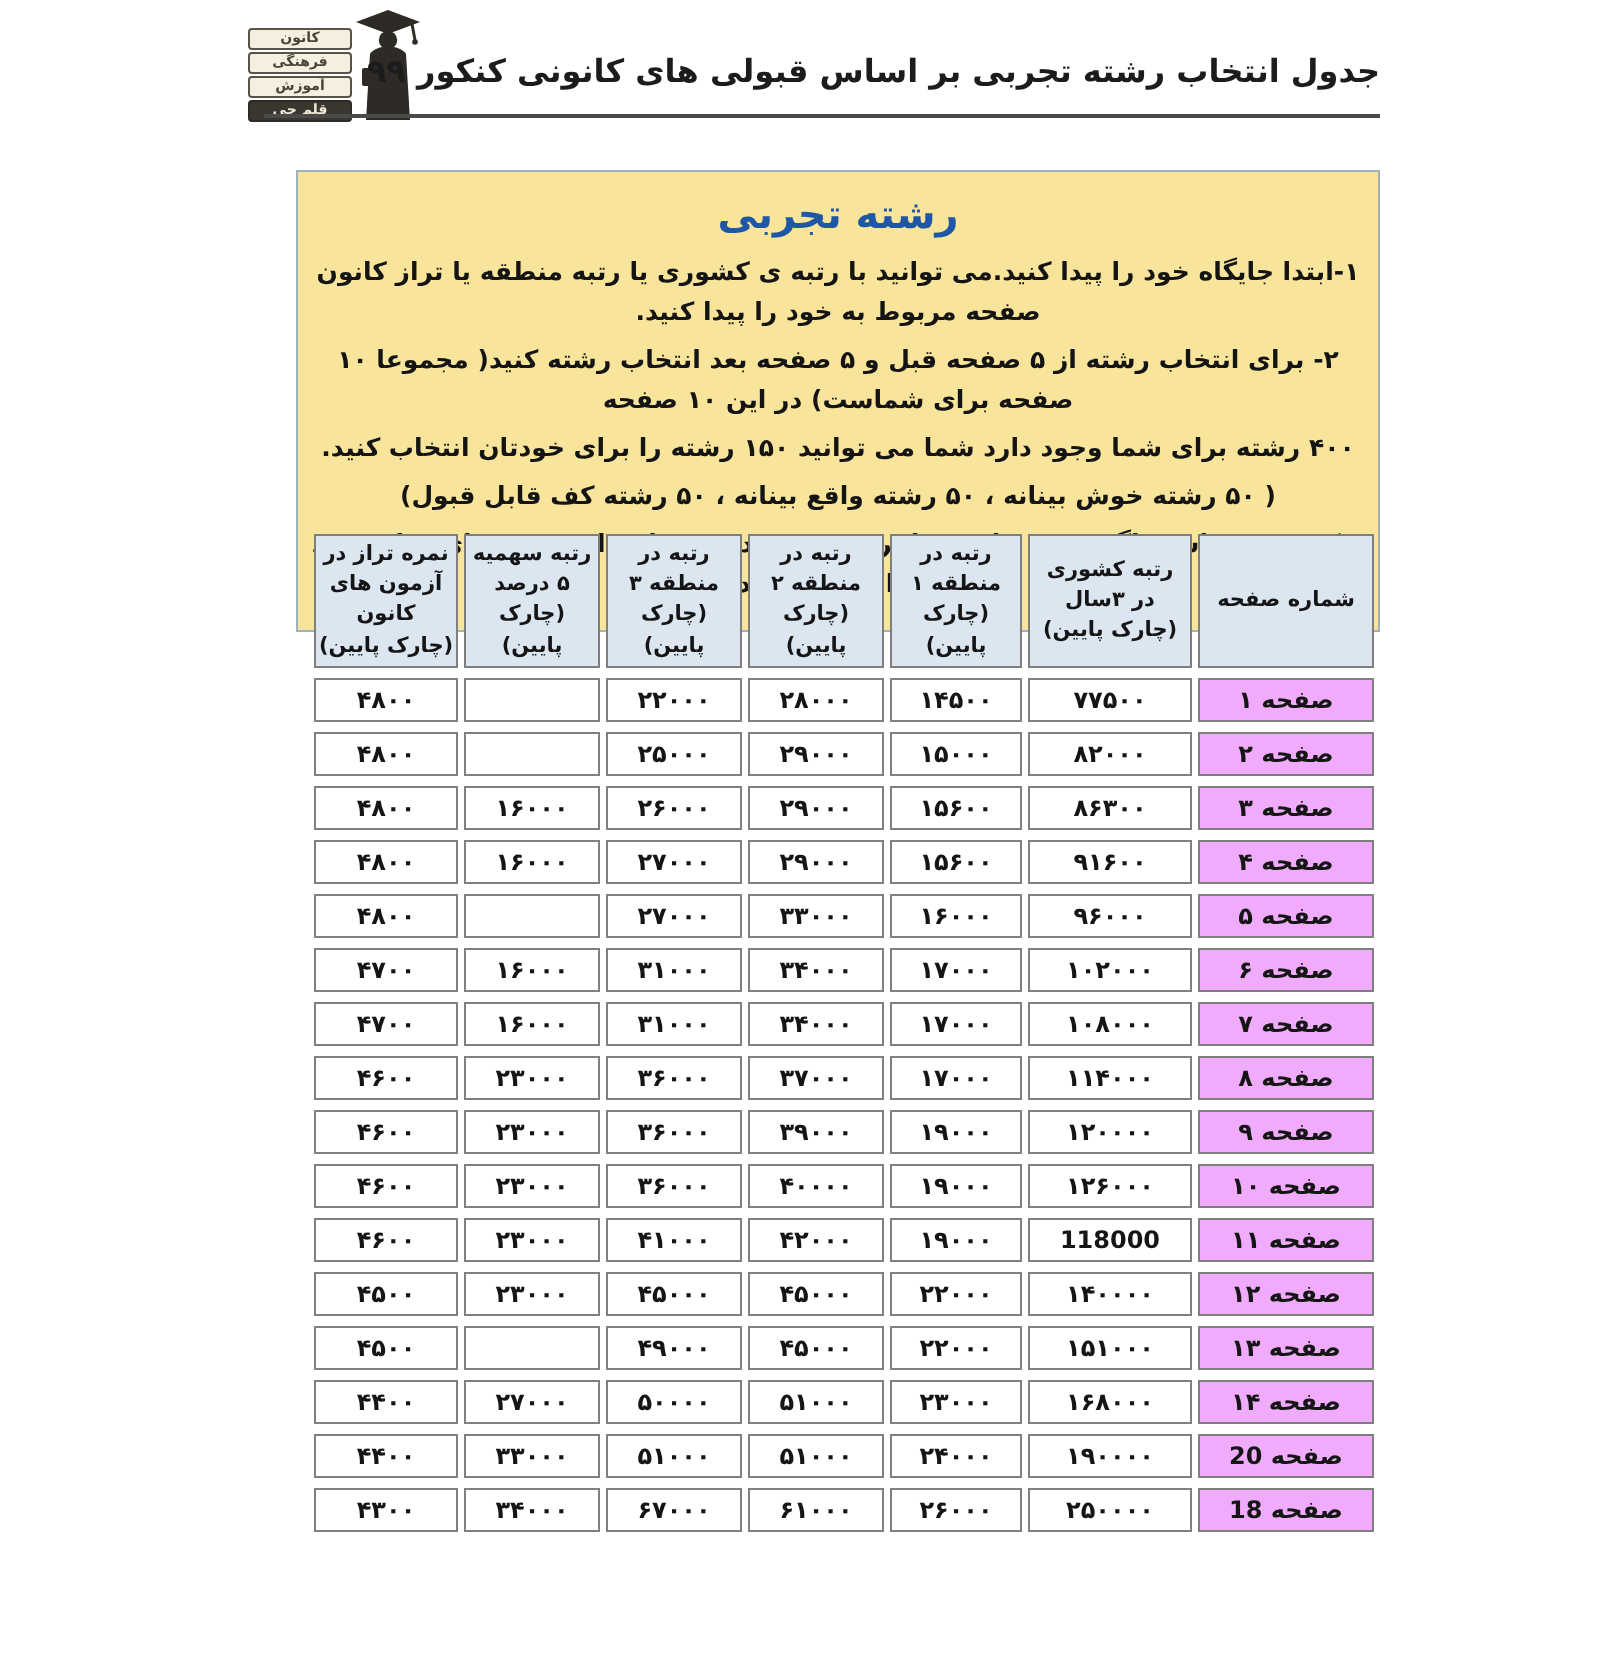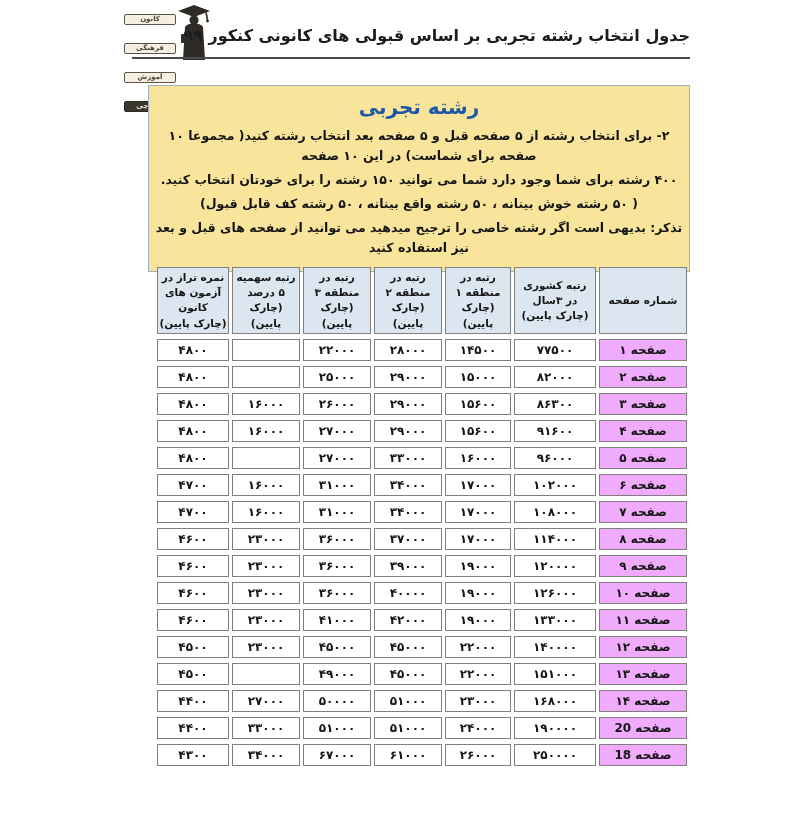--- a/index.html
+++ b/index.html
@@ -4,21 +4,21 @@
 <style>
   html,body{margin:0;padding:0;background:#ffffff;}
   body{width:800px;height:839px;overflow:hidden;
        font-family:"DejaVu Sans", sans-serif;}
   .page{position:relative;width:800px;height:839px;background:#ffffff;direction:rtl;}
 
   
   .logo{position:absolute;left:120px;top:4px;width:92px;height:58px;
         display:flex;flex-direction:row;align-items:flex-start;}
   .logo-figure{flex:0 0 36px;}
-  .logo-sign{margin-top:10px;width:52px;display:flex;flex-direction:column;gap:18px;}
+  .logo-sign{margin-top:10px;width:52px;display:flex;flex-direction:column;gap:1px;}
   .logo-line{border:1px solid #5a5348;background:#f5efe2;color:#4a4438;
              font-size:7px;font-weight:bold;text-align:center;line-height:9px;height:9px;
              border-radius:2px;overflow:hidden;}
   .logo-line.dark{background:#3a372f;color:#f0e9d8;border-color:#2c2a24;}
   .header-title{position:absolute;right:110px;top:26px;font-size:16px;font-weight:bold;
                 color:#1c1c1c;white-space:nowrap;}
   .header-rule{position:absolute;left:132px;right:110px;top:57px;height:2px;background:#4a4a4a;}
 
   
   .info-box{position:absolute;top:85px;right:110px;width:542px;box-sizing:border-box;
@@ -60,20 +60,21 @@
         <div class="logo-line">آموزش</div>
         <div class="logo-line dark">قلم چی</div>
       </div>
     </div>
     <div class="header-title">جدول انتخاب رشته تجربی بر اساس قبولی های کانونی کنکور ۹۹</div>
     <div class="header-rule"></div>
   </div>
 
   <section class="info-box">
     <div class="info-title">رشته تجربی</div>
+    <p class="info-line">۱-ابتدا جایگاه خود را پیدا کنید.می توانید با رتبه ی کشوری یا رتبه منطقه یا تراز کانون صفحه مربوط به خود را پیدا کنید.</p>
     <p class="info-line">۲- برای انتخاب رشته از ۵ صفحه قبل و ۵ صفحه بعد انتخاب رشته کنید( مجموعا ۱۰ صفحه برای شماست) در این ۱۰ صفحه</p>
     <p class="info-line">۴۰۰ رشته برای شما وجود دارد شما می توانید ۱۵۰ رشته را برای خودتان انتخاب کنید.</p>
     <p class="info-line">( ۵۰ رشته خوش بینانه ، ۵۰ رشته واقع بینانه ، ۵۰ رشته کف قابل قبول)</p>
     <p class="info-line">تذکر: بدیهی است اگر رشته خاصی را ترجیح میدهید می توانید از صفحه های قبل و بعد نیز استفاده کنید</p>
   </section>
 
   <table class="data-table" dir="rtl">
     <colgroup>
       <col style="width:88px">
         <col style="width:82px">
@@ -202,21 +203,21 @@
           <td class="page-col">صفحه ۱۰</td>
           <td>۱۲۶۰۰۰</td>
           <td>۱۹۰۰۰</td>
           <td>۴۰۰۰۰</td>
           <td>۳۶۰۰۰</td>
           <td>۲۳۰۰۰</td>
           <td>۴۶۰۰</td>
         </tr>
         <tr>
           <td class="page-col">صفحه ۱۱</td>
-          <td>۱۳۳۰۰۰</td>
+          <td>118000</td>
           <td>۱۹۰۰۰</td>
           <td>۴۲۰۰۰</td>
           <td>۴۱۰۰۰</td>
           <td>۲۳۰۰۰</td>
           <td>۴۶۰۰</td>
         </tr>
         <tr>
           <td class="page-col">صفحه ۱۲</td>
           <td>۱۴۰۰۰۰</td>
           <td>۲۲۰۰۰</td>

